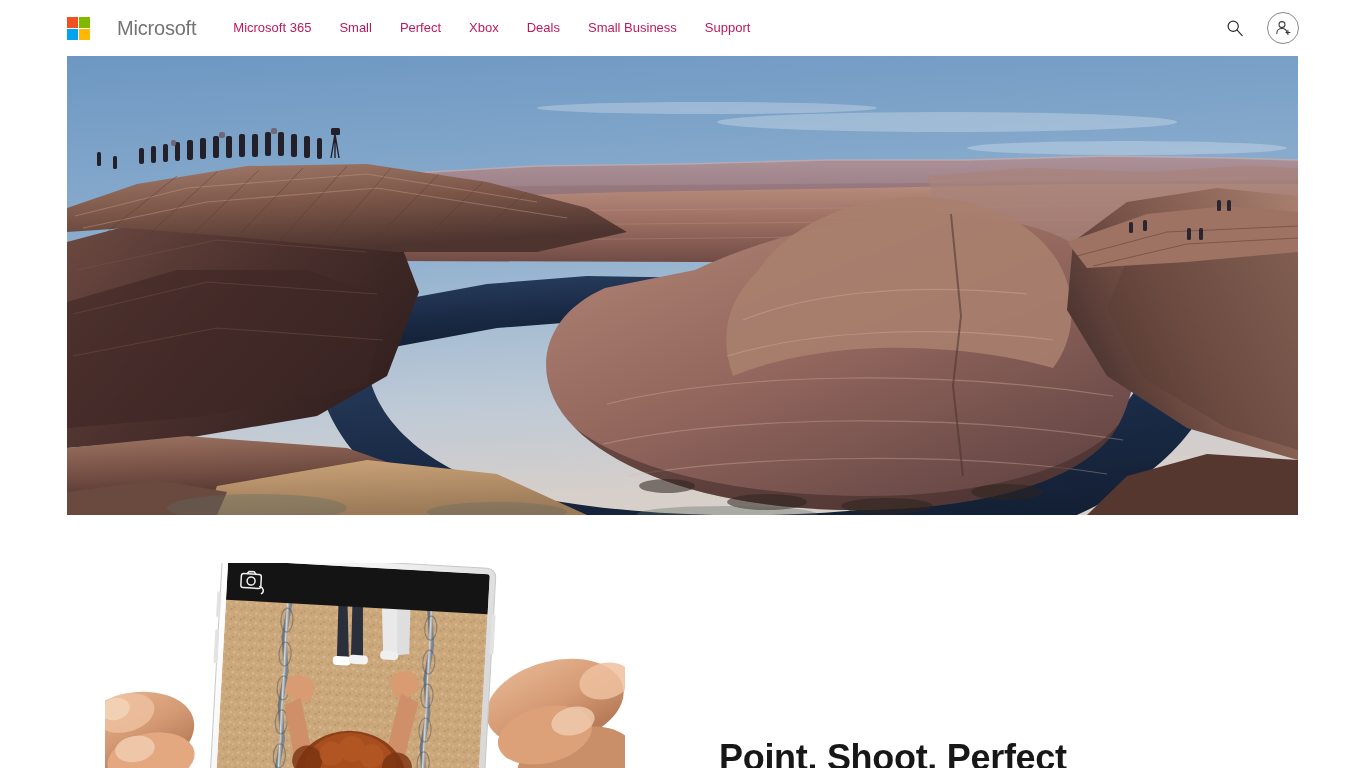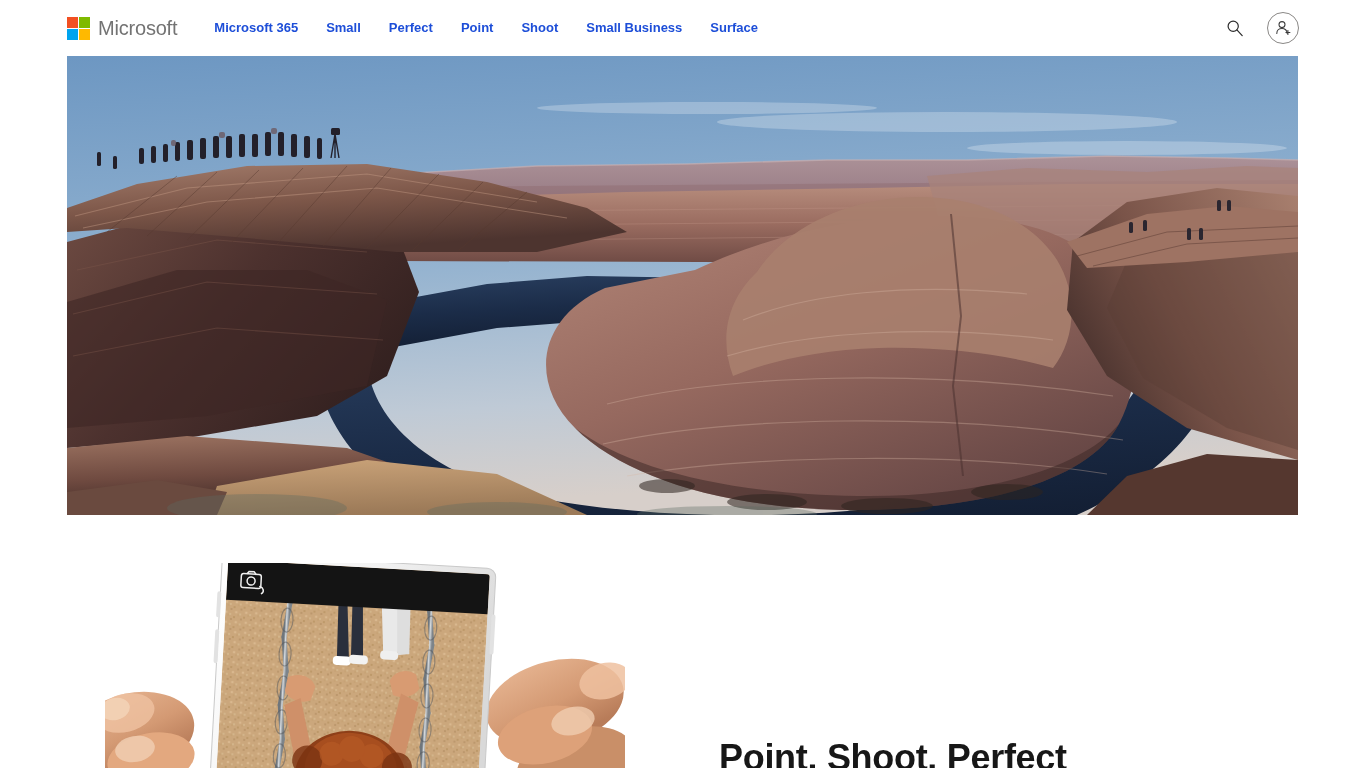--- a/index.html
+++ b/index.html
@@ -23,21 +23,21 @@
     background: #ffffff;
     display: flex;
     align-items: center;
   }
 
   .brand {
     display: flex;
     align-items: center;
     margin-left: 67px;
     text-decoration: none;
-    gap: 8px;
+    gap: 27px;
   }
   .ms-squares {
     width: 23px; height: 23px;
     display: grid;
     grid-template-columns: 11px 11px;
     grid-template-rows: 11px 11px;
     gap: 1px;
     flex: none;
   }
   .sq { width: 11px; height: 11px; }
@@ -55,26 +55,25 @@
     white-space: nowrap;
   }
 
   .main-nav {
     display: flex;
     align-items: center;
     margin-left: 23px;
   }
   .nav-link {
     font-size: 13px;
-    color: #1d4ed8;
+    color: #be185d;
     text-decoration: none;
     padding: 0 14px;
     line-height: 56px;
     white-space: nowrap;
-    font-weight: bold;
   }
 
   .header-right {
     position: absolute;
     right: 67px;
     top: 0;
     height: 56px;
     display: flex;
     align-items: center;
     gap: 18px;
@@ -157,24 +156,24 @@
       <span class="sq blue"></span>
       <span class="sq yellow"></span>
     </span>
     <span class="brand-name">Microsoft</span>
   </a>
 
   <nav class="main-nav">
     <a class="nav-link" href="#">Microsoft 365</a>
     <a class="nav-link" href="#">Small</a>
     <a class="nav-link" href="#">Perfect</a>
-    <a class="nav-link" href="#">Point</a>
-    <a class="nav-link" href="#">Shoot</a>
+    <a class="nav-link" href="#">Xbox</a>
+    <a class="nav-link" href="#">Deals</a>
     <a class="nav-link" href="#">Small Business</a>
-    <a class="nav-link" href="#">Surface</a>
+    <a class="nav-link" href="#">Support</a>
   </nav>
 
   <div class="header-right">
     <button class="icon-btn" aria-label="Search">
       <svg width="18" height="18" viewBox="0 0 18 18">
         <circle cx="7.2" cy="7.2" r="5.1" fill="none" stroke="#2b2b2b" stroke-width="1.2"></circle>
         <line x1="10.9" y1="10.9" x2="16.2" y2="16.6" stroke="#2b2b2b" stroke-width="1.2" stroke-linecap="round"></line>
       </svg>
     </button>
 

